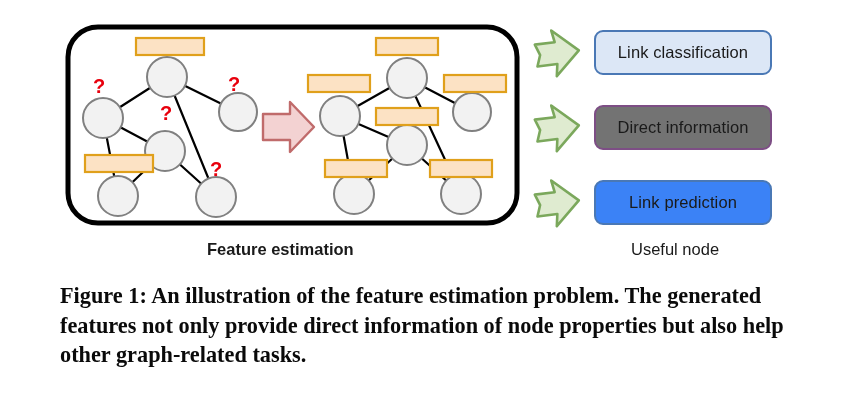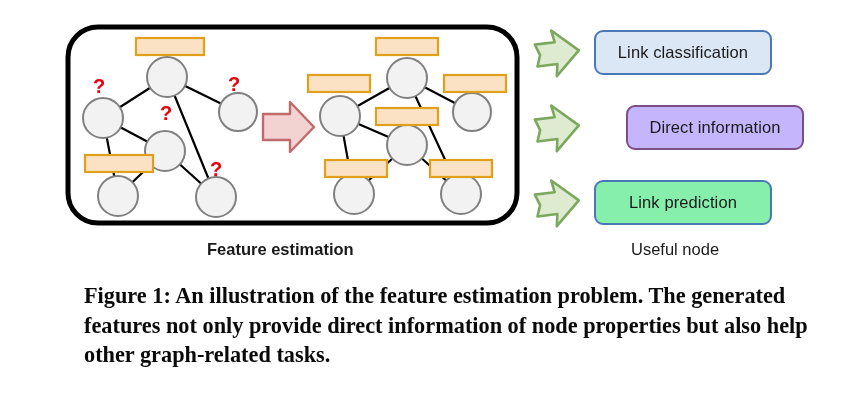--- a/index.html
+++ b/index.html
@@ -38,24 +38,24 @@
     display: flex;
     align-items: center;
     justify-content: center;
     font-size: 16.5px;
     color: #1a1a1a;
     letter-spacing: 0.1px;
     white-space: nowrap;
   }
   #task-box-0 { left: 594px; top: 30px;  width: 178px; height: 45px;
                 background: #DCE7F6; border: 2px solid #4A78B5; }
-  #task-box-1 { left: 626px; top: 105px; width: 178px; height: 45px;
-                background: #c4b5fd; border: 2px solid #7D4E85; }
+  #task-box-1 { left: 594px; top: 105px; width: 178px; height: 45px;
+                background: #737373; border: 2px solid #7D4E85; }
   #task-box-2 { left: 594px; top: 180px; width: 178px; height: 45px;
-                background: #86efac; border: 2px solid #4A78B5; }
+                background: #3b82f6; border: 2px solid #4A78B5; }
 
   
   .section-label {
     position: absolute;
     font-size: 16.5px;
     color: #1a1a1a;
     white-space: nowrap;
   }
   #label-left  { left: 207px; top: 240px; font-weight: bold; }
   #label-right { left: 631px; top: 240px; }
@@ -65,21 +65,20 @@
     position: absolute;
     left: 60px;
     top: 281px;
     width: 726px;
     font-family: "Liberation Serif", serif;
     font-weight: bold;
     font-size: 22.3px;
     line-height: 29.5px;
     color: #0a0a0a;
     text-align: left;
-    margin-left: 24px;
   }
 </style>
 </head>
 <body>
 
 <div id="page">
 
   <div id="figure-area">
     <svg id="figure-svg" width="845" height="270" viewBox="0 0 845 270">
 

